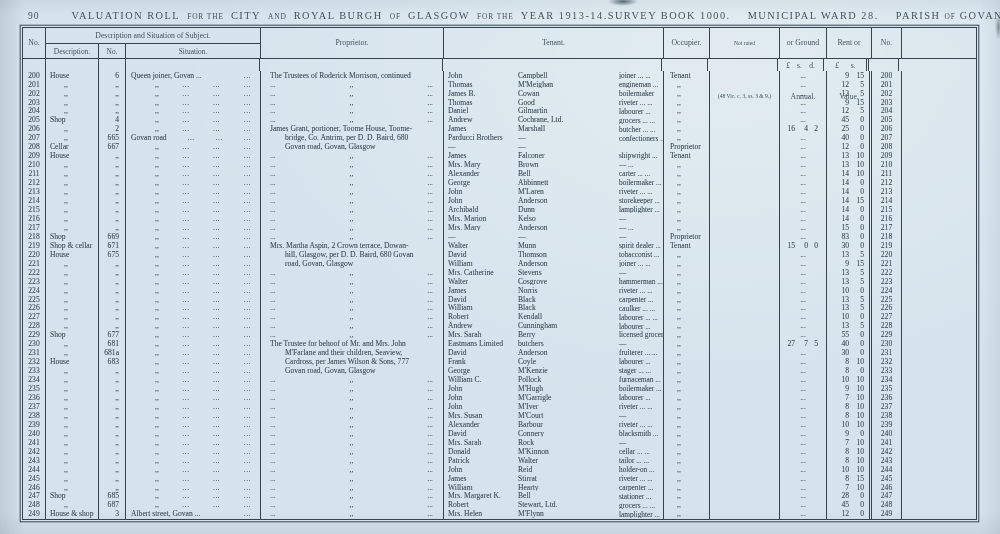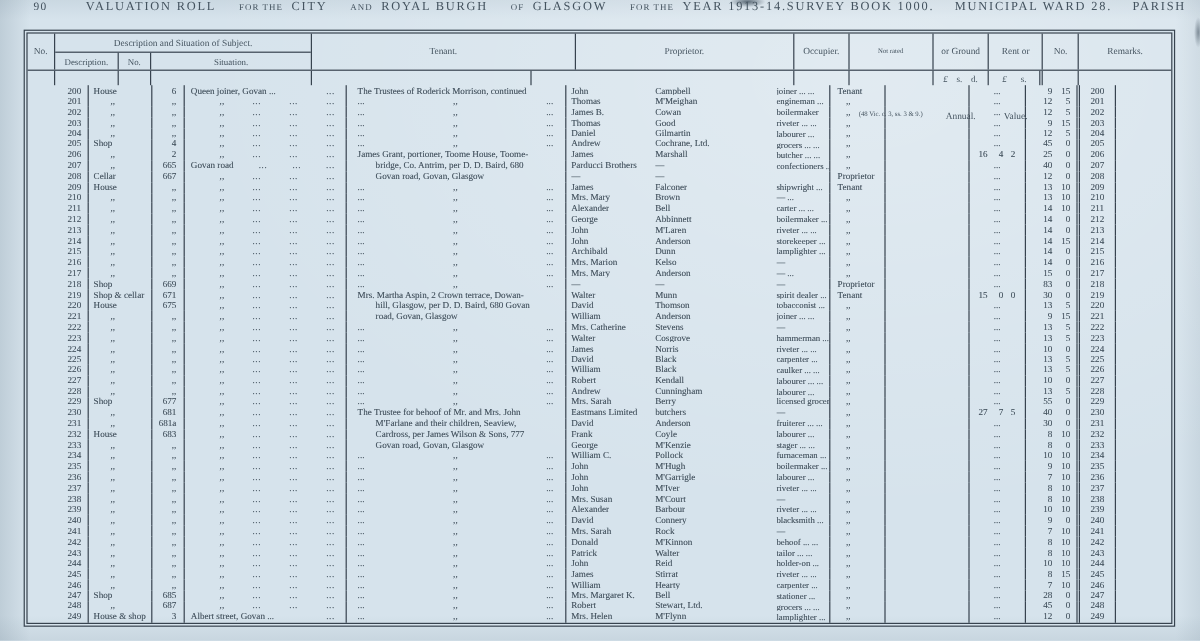--- a/index.html
+++ b/index.html
@@ -22,27 +22,27 @@
       linear-gradient(90deg, rgba(96,118,134,0.20), rgba(96,118,134,0) 2.5%),
       linear-gradient(270deg, rgba(96,118,134,0.12), rgba(96,118,134,0) 2%),
       linear-gradient(180deg, rgba(96,118,134,0.10), rgba(96,118,134,0) 3%, rgba(96,118,134,0) 96%, rgba(96,118,134,0.12));
   }
   .smudge-top{position:absolute;left:608px;top:-3px;width:30px;height:9px;border-radius:50%;
     background:radial-gradient(ellipse, rgba(60,76,90,0.8), rgba(60,76,90,0) 70%);}
   .smudge-right{position:absolute;right:-2px;top:14px;width:7px;height:26px;border-radius:50%;
     background:radial-gradient(ellipse, rgba(60,76,90,0.55), rgba(60,76,90,0) 70%);}
 
   
-  .titlebar{position:absolute;top:0;left:28px;right:24px;display:flex;align-items:baseline;white-space:nowrap;}
+  .titlebar{position:absolute;top:10px;left:28px;right:24px;display:flex;align-items:baseline;white-space:nowrap;}
   .pagenum{font-size:9.5px;letter-spacing:1px;margin-right:32px;}
   .title-main{display:flex;gap:7px;align-items:baseline;}
   .title-right{display:flex;gap:17px;margin-left:auto;align-items:baseline;}
   .tgroup{display:flex;gap:4px;align-items:baseline;justify-content:flex-end;}
   .seg-big{font-size:10.3px;letter-spacing:1.5px;}
-  .seg-small{font-size:7.4px;letter-spacing:0.9px;margin-left:12px;}
+  .seg-small{font-size:7.4px;letter-spacing:0.9px;}
 
   
   .rolltable{position:absolute;left:22px;top:27px;width:955px;height:493px;
     display:flex;flex-direction:column;box-sizing:border-box;
     border:1px solid var(--bd);
     box-shadow:0 0 0 1.3px var(--paper), 0 0 0 2.3px var(--bd);}
   .rolltable *{box-sizing:border-box;}
 
   .thead{display:flex;height:31px;flex:0 0 auto;border-bottom:1px solid var(--bd);}
   .hcell{border-right:1px solid var(--bd);display:flex;flex-direction:column;align-items:center;justify-content:center;
@@ -58,21 +58,21 @@
   .w-group{width:215px;} .w-prop{width:183px;} .w-ten{width:220px;} .w-occ{width:46px;}
   .w-inh{width:70px;} .w-feu{width:47px;} .w-rent{width:45px;} .w-no2{width:30px;} .w-rem{width:77px;border-right:none !important;}
 
   .units{display:flex;height:12px;flex:0 0 auto;font-size:7.6px;}
   .ucell{border-right:1px solid var(--bd);display:flex;align-items:center;}
   .u-feu,.u-rent{justify-content:space-around;padding:0 5px;}
   .u-rent{border-right:3px double var(--bd);}
   .pound{font-style:italic;}
 
   .tbody{flex:1;display:flex;flex-direction:column;}
-  .tr{flex:1;display:flex;min-height:0;margin-left:28px;}
+  .tr{flex:1;display:flex;min-height:0;}
   .td{border-right:1px solid var(--bd);font-size:7.6px;line-height:1;display:flex;align-items:center;
     white-space:nowrap;overflow:hidden;color:var(--ink);text-shadow:0 0 0.5px rgba(68,83,95,0.45);}
   .c-no{width:23px;justify-content:center;}
   .c-desc{width:53px;padding-left:4px;}
   .c-desc.dit{padding-left:18px;}
   .c-stno{width:27px;justify-content:flex-end;padding-right:6px;}
   .c-sit{width:135px;padding:0 9px 0 5px;justify-content:space-between;}
   .sit-main.ditto{margin-left:24px;}
   .dots{letter-spacing:0.5px;}
   .c-prop{width:183px;padding:0 10px 0 9px;}
@@ -134,40 +134,39 @@
   <div class="thead">
     <div class="hcell w-no">No.</div>
     <div class="hgroup w-group">
       <div class="hgroup-top">Description and Situation of Subject.</div>
       <div class="hgroup-sub">
         <div style="width:53px">Description.</div>
         <div style="width:27px">No.</div>
         <div style="flex:1">Situation.</div>
       </div>
     </div>
+    <div class="hcell w-prop">Proprietor.</div>
     <div class="hcell w-ten">Tenant.</div>
-    <div class="hcell w-prop">Proprietor.</div>
     <div class="hcell w-occ">Occupier.</div>
     <div class="hcell w-inh">
       <span class="tiny">Inhabitant Occupier.</span>
       <span class="tiny">Not rated</span>
       <span class="tiny">(48 Vic. c. 3, ss. 3 &amp; 9.)</span>
     </div>
     <div class="hcell w-feu">
       <span>Feu-duty</span>
       <span>or Ground</span>
       <span>Annual.</span>
     </div>
     <div class="hcell w-rent">
       <span>Annual</span>
       <span>Rent or</span>
       <span>Value.</span>
     </div>
     <div class="hcell w-no2">No.</div>
-    <div class="hcell w-rem">Remarks.</div>
   </div>
 
   <div class="units">
     <div class="ucell w-no"></div>
     <div class="ucell" style="width:53px"></div>
     <div class="ucell" style="width:27px"></div>
     <div class="ucell" style="width:135px"></div>
     <div class="ucell w-prop"></div>
     <div class="ucell w-ten"></div>
     <div class="ucell w-occ"></div>
@@ -1423,21 +1422,21 @@
           <span class="dots">...</span>
         </div>
     <div class="td c-prop pd">
           <span>...</span>
           <span>,,</span>
           <span>...</span>
         </div>
     <div class="td c-ten">
       <span class="t1">Donald</span>
       <span class="t2">M'Kinnon</span>
-      <span class="t3">behoof ... ...</span>
+      <span class="t3">cellar ... ...</span>
     </div>
     <div class="td c-occ dit">,,</div>
     <div class="td c-inh"></div>
     <div class="td c-feu">...</div>
     <div class="td c-rent">
       <span class="rp">8</span>
           <span class="rs">10</span>
     </div>
     <div class="td c-no2">242</div>
     <div class="td c-rem"></div>

